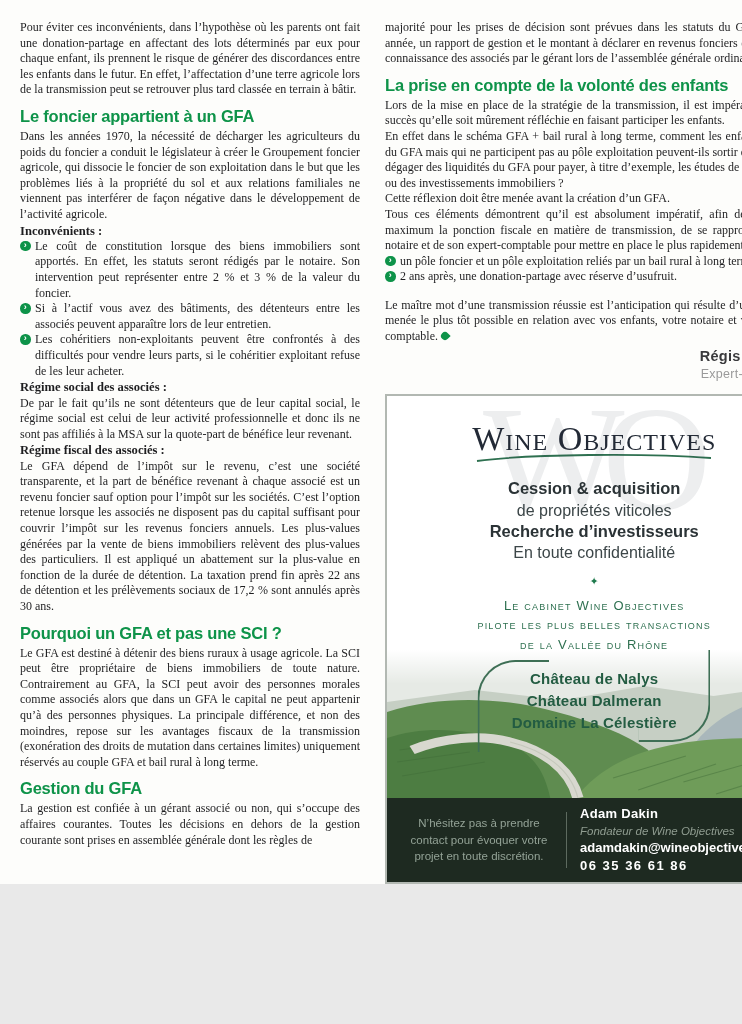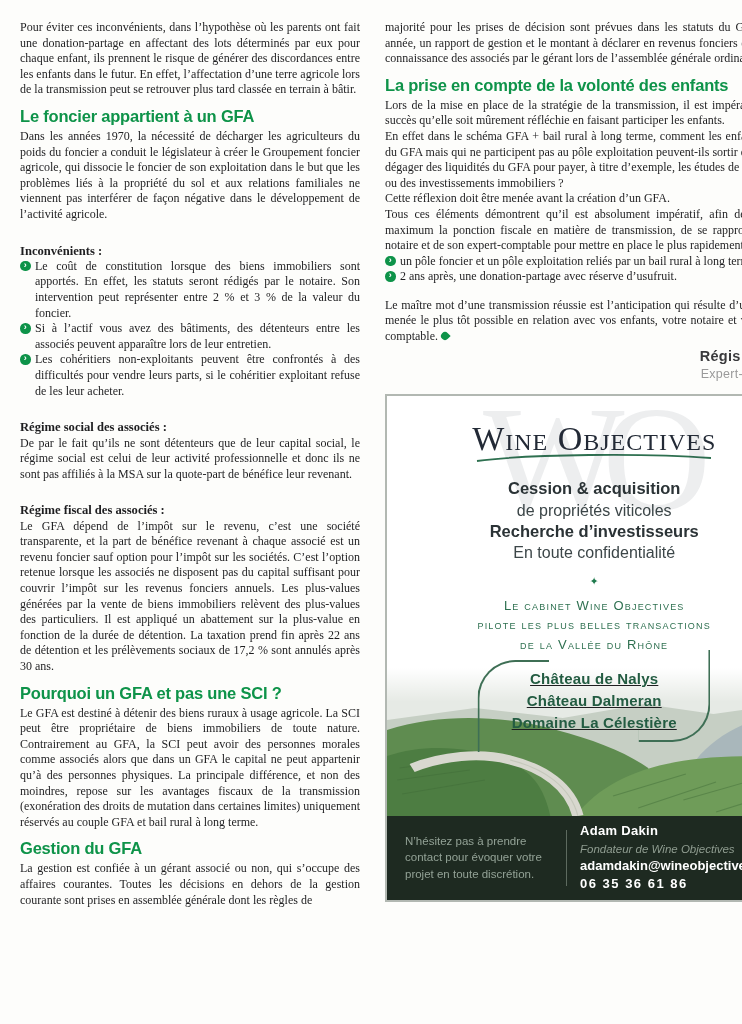--- a/index.html
+++ b/index.html
@@ -1,35 +1,35 @@
 <!DOCTYPE html>
 <html lang="fr"><head>
 <meta charset="utf-8">
 <style>
   * { margin:0; padding:0; box-sizing:border-box; }
   html,body { background:#e9e9e9; }
   .page {
-    position:relative; width:742px; height:1024px; margin:0 auto;
+    position:relative; width:742px; height:884px; margin:0 auto;
     background:#fdfdfb; overflow:hidden;
     padding:20px 22px 0 20px;
     display:flex; gap:25px;
     font-family:"Liberation Serif", serif;
     font-size:12px; line-height:1.30; color:#1e1e20;
   }
   .col { text-align:justify; hyphens:auto; }
   .col-left  { flex:0 0 340px; }
   .col-right { flex:1; display:flex; flex-direction:column; }
   p { margin:0; }
   .h-green {
     font-family:"Liberation Sans", sans-serif;
     font-weight:bold; font-size:16.5px; letter-spacing:-0.2px;
     color:#0e9349; margin:9px 0 3px 0; text-align:left; line-height:1.15;
   }
   .subhead {
-    font-weight:bold; font-size:12.6px; margin-top:20px; text-align:left;
+    font-weight:bold; font-size:12.6px; margin-top:0; text-align:left;
   }
   ul.bullets { list-style:none; }
   ul.bullets li { position:relative; padding-left:15px; margin:0; }
   .bullet-icon {
     position:absolute; left:0; top:2px; width:10.5px; height:10.5px;
     border-radius:50%; background:#0e9349; color:#fff;
     font-family:"Liberation Sans", sans-serif; font-weight:bold;
     font-size:9px; line-height:9.5px; text-align:center;
   }
   .closing { margin-top:13px; }
@@ -66,34 +66,34 @@
   .pitch {
     position:relative; z-index:2;
     font-variant:small-caps; color:#2e7050; font-size:13px;
     letter-spacing:1.2px; line-height:1.5; font-weight:500;
   }
   .ad-photo-zone { position:relative; flex:1; margin-top:6px; }
   .ad-photo { position:absolute; left:0; right:0; bottom:0; height:148px; }
   .ad-photo svg { display:block; width:100%; height:100%; }
   .chateau-wrap {
     position:absolute; top:2px; left:50%; transform:translateX(-50%);
-    z-index:3; padding:6px 0;text-decoration:underline;
+    z-index:3; padding:6px 0;
   }
   .arc {
     position:absolute; width:72px; height:92px; pointer-events:none;
   }
   .arc-tl { left:-34px; top:-2px;  border-top:2px solid #3e6f55; border-left:2px solid #3e6f55; border-top-left-radius:38px; }
   .arc-br { right:-34px; bottom:-2px; border-bottom:2px solid #3e6f55; border-right:2px solid #3e6f55; border-bottom-right-radius:38px; }
   .chateau { font-weight:bold; font-size:15px; color:#235c42; line-height:1.47; letter-spacing:0.2px; white-space:nowrap; }
   .ad-footer {
     position:relative; z-index:4; height:84px; background:#1e2a21;
     display:flex; align-items:center; padding:10px 18px; text-align:left;
   }
   .invite {
-    width:148px; text-align:left; font-size:11.5px; line-height:1.45;
+    width:148px; text-align:center; font-size:11.5px; line-height:1.45;
     color:#93a296;
   }
   .vdiv { width:1px; align-self:stretch; background:#5d6a5f; margin:4px 13px; }
   .contact { line-height:1.4; }
   .c-name  { font-weight:bold; font-size:13px; color:#fff; letter-spacing:0.3px; }
   .c-role  { font-style:italic; font-size:11.5px; color:#8f9c90; }
   .c-email { font-weight:bold; font-size:13px; color:#fff; }
   .c-phone { font-weight:bold; font-size:13px; color:#fff; letter-spacing:1.5px; }
 </style>
 </head>

